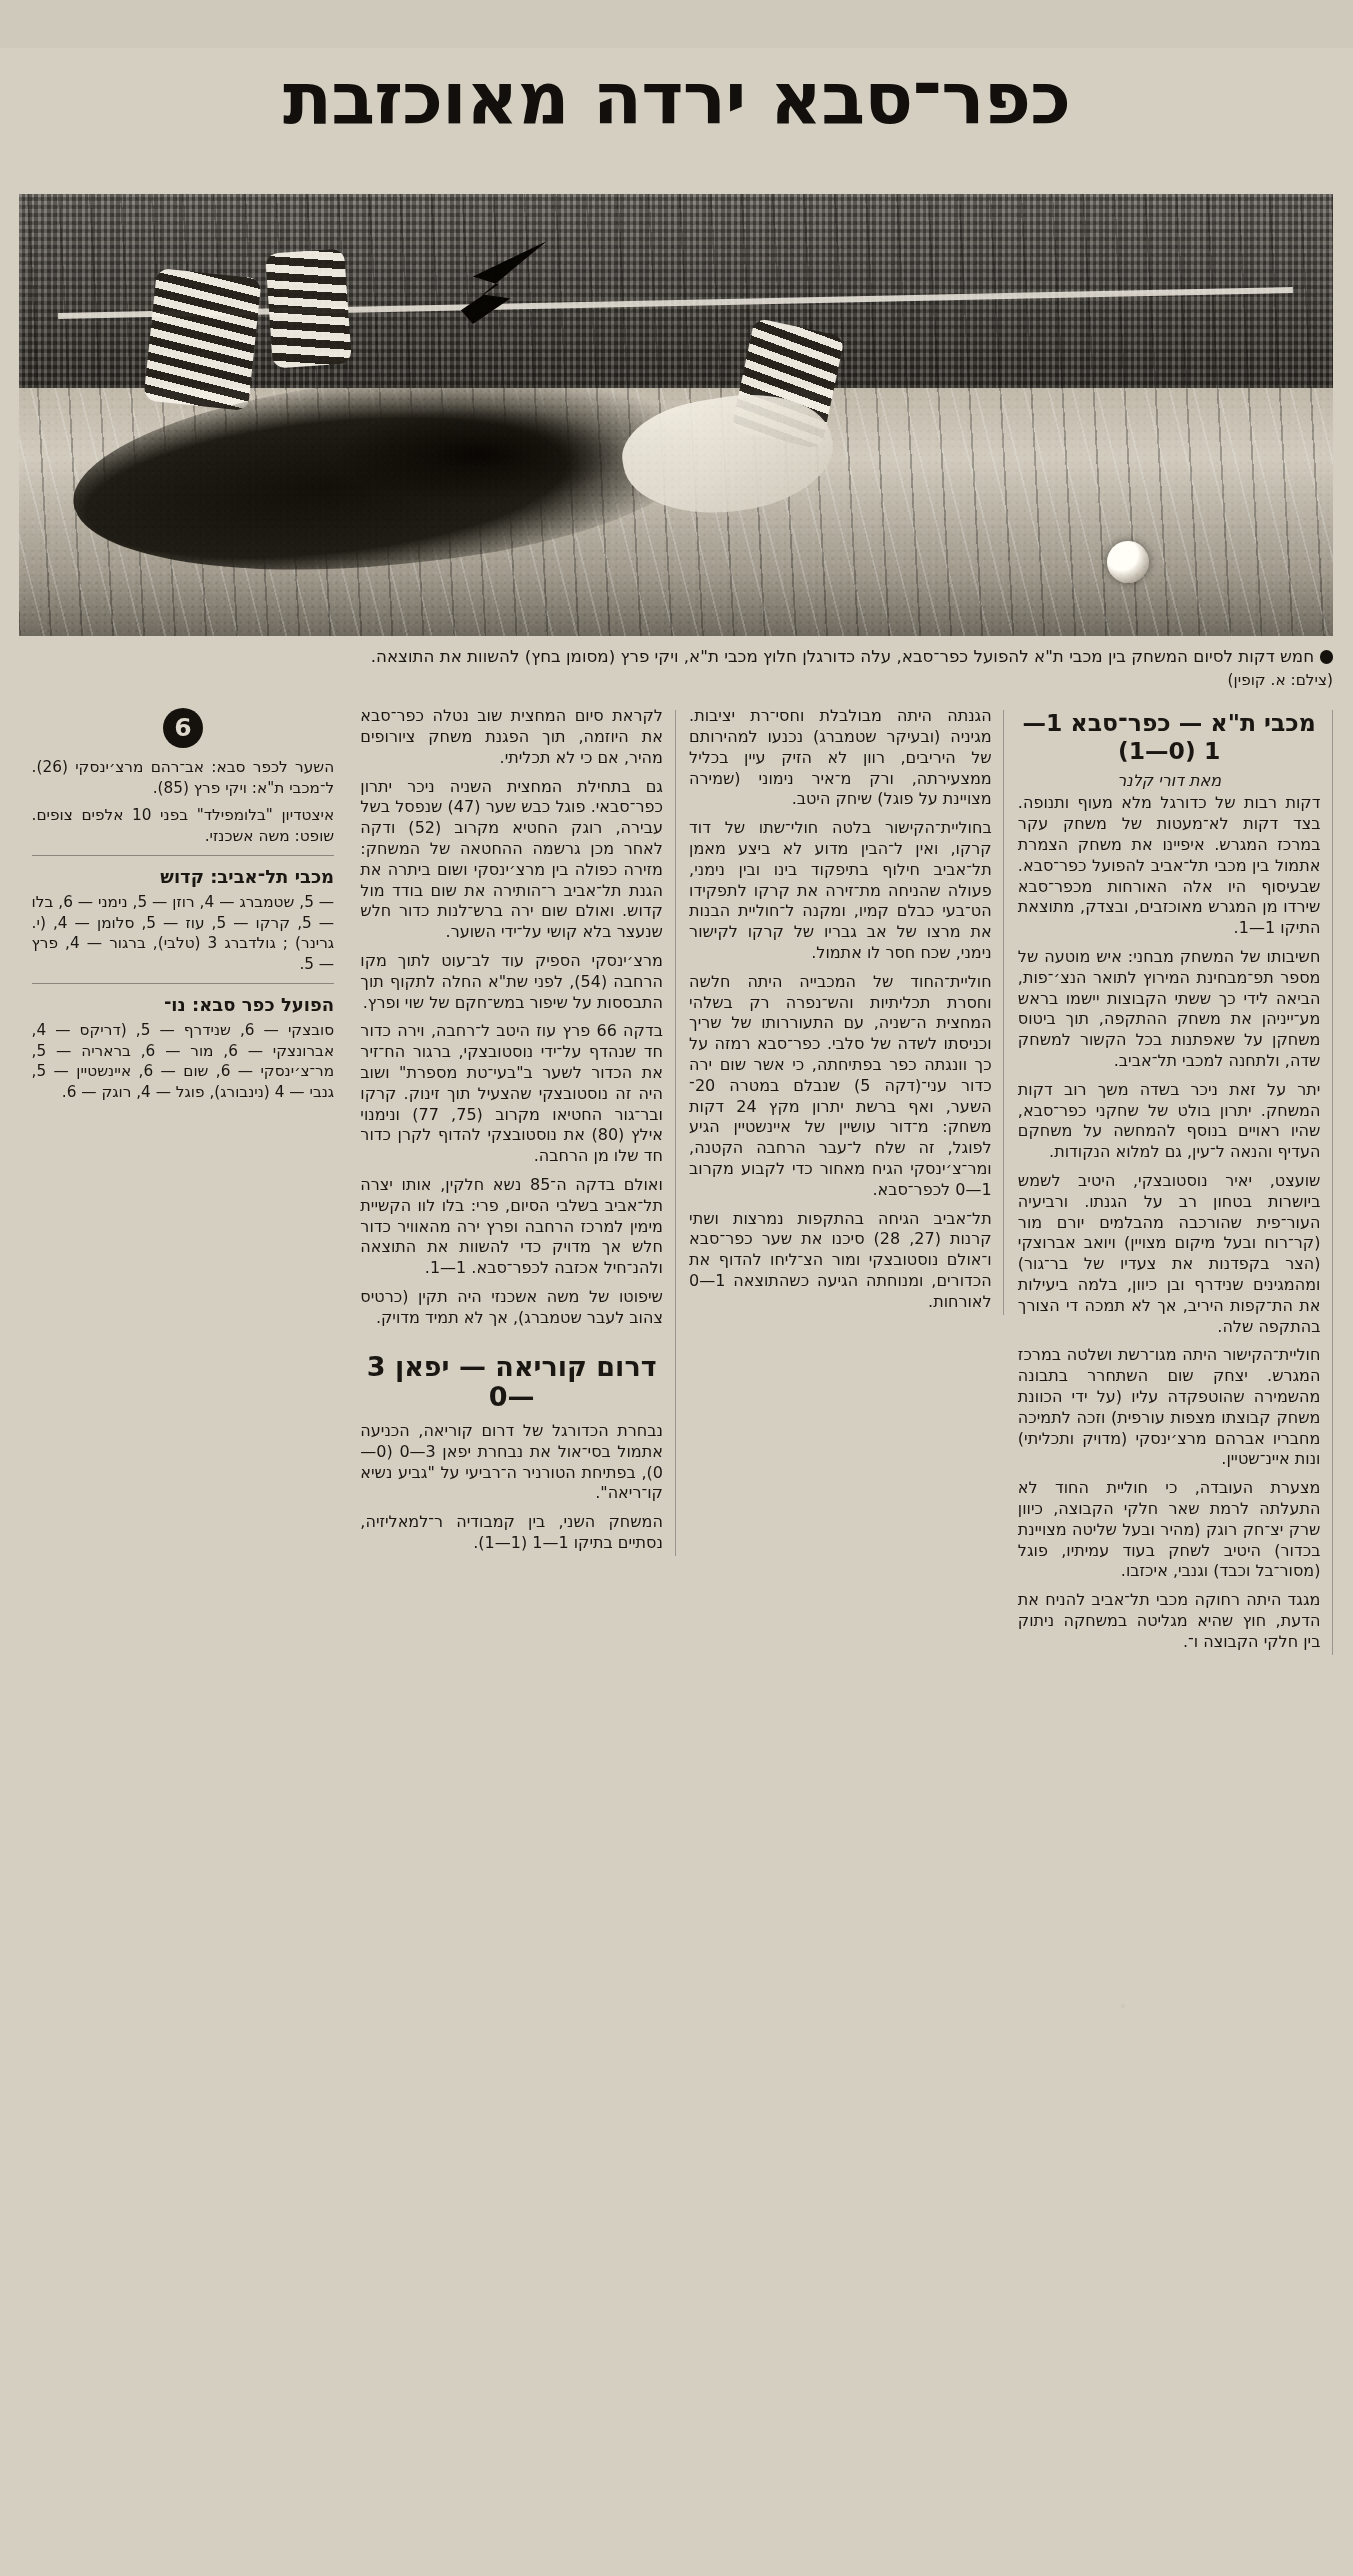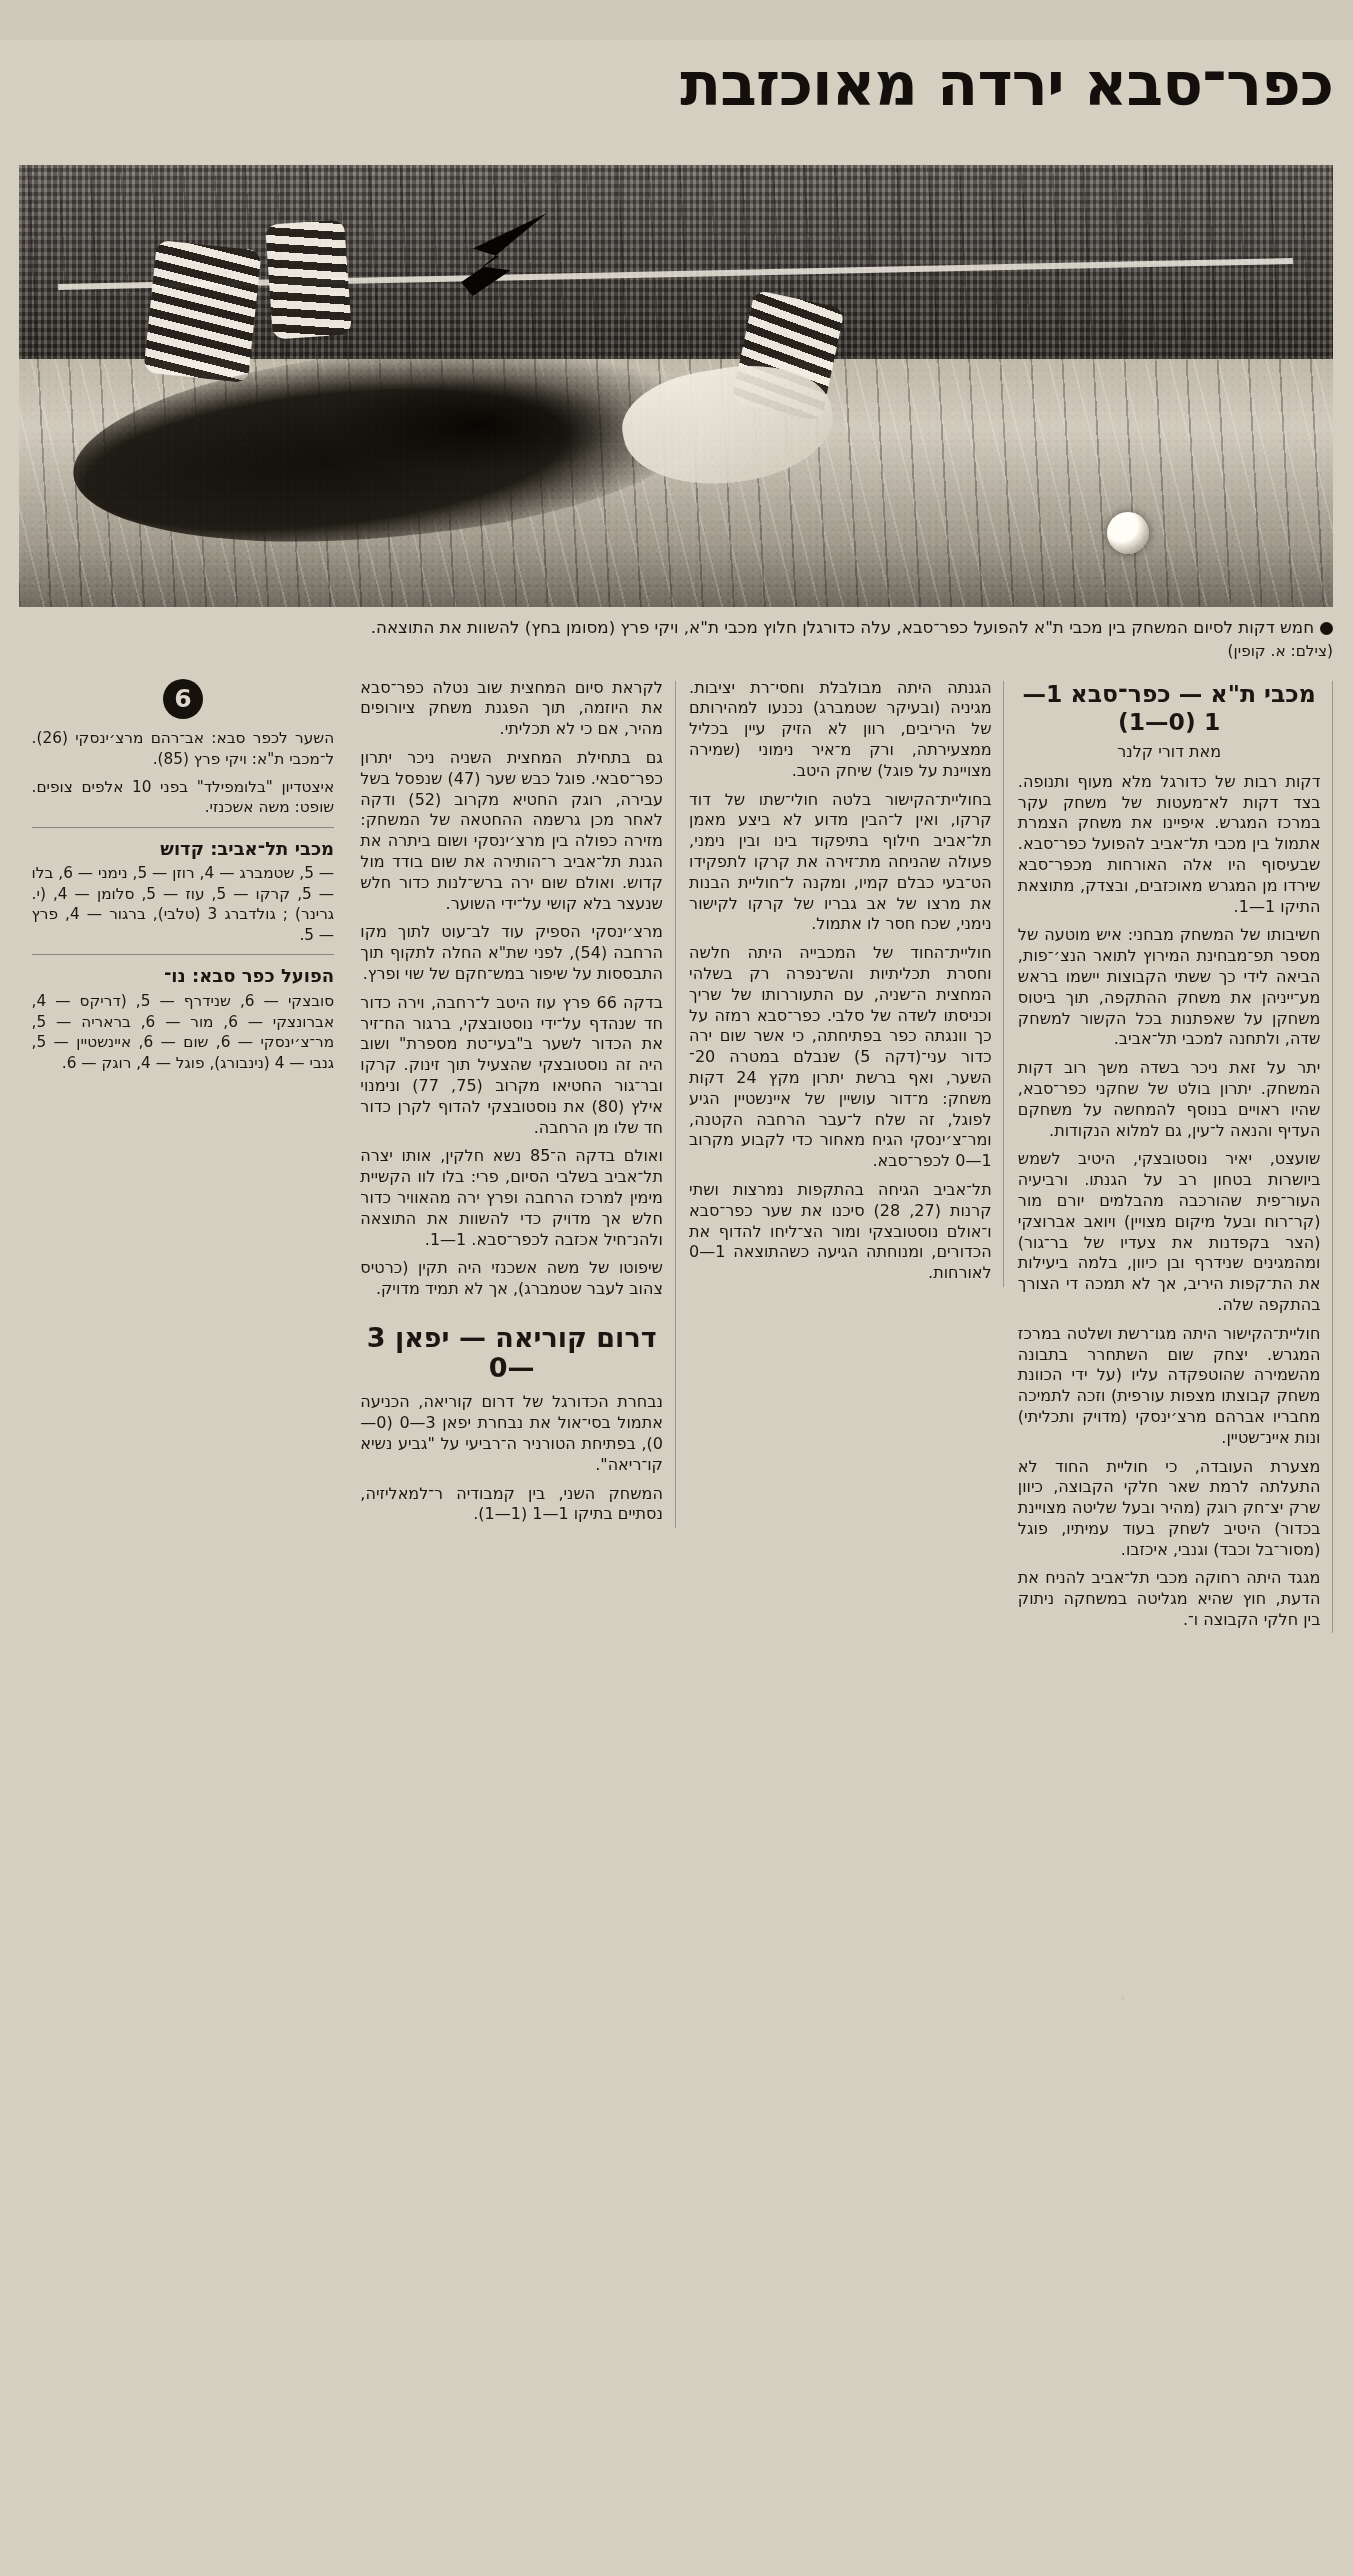--- a/index.html
+++ b/index.html
@@ -17,23 +17,24 @@
     box-sizing:border-box;
     padding:0 20px 18px 20px;
     background-image:
       radial-gradient(circle at 12% 18%, rgba(0,0,0,0.045) 0 1.8px, transparent 2.7px),
       radial-gradient(circle at 62% 47%, rgba(0,0,0,0.04) 0 1.8px, transparent 2.7px),
       radial-gradient(circle at 83% 76%, rgba(0,0,0,0.035) 0 1.8px, transparent 2.7px);
   }
 
   
   .headline{
+    text-align:center;
     font-family:"DejaVu Sans", sans-serif;
     font-weight:bold;
-    font-size:60px;
+    font-size:72px;
     letter-spacing:-0.9px;
     padding:12.6px 0 9px 0;
     line-height:1.05;
     color:#120f0c;
     direction:rtl;
   }
 
   
   .photo-wrap{
     width:1314px;
@@ -162,21 +163,22 @@
   .sub-title{
     font-weight:bold;
     font-size:23.5px;
     text-align:center;
     margin:3.6px 0 5.4px 0;
     line-height:1.18;
   }
   .byline{
     text-align:center;
     font-size:16px;
-    margin:0 0 9px 0;
+    margin:0 0 2px 0;
+    font-style:italic;
   }
   .sec-head{
     font-weight:bold;
     font-size:27px;
     text-align:center;
     line-height:1.12;
     margin:23px 0 9px 0;
   }
 
   

